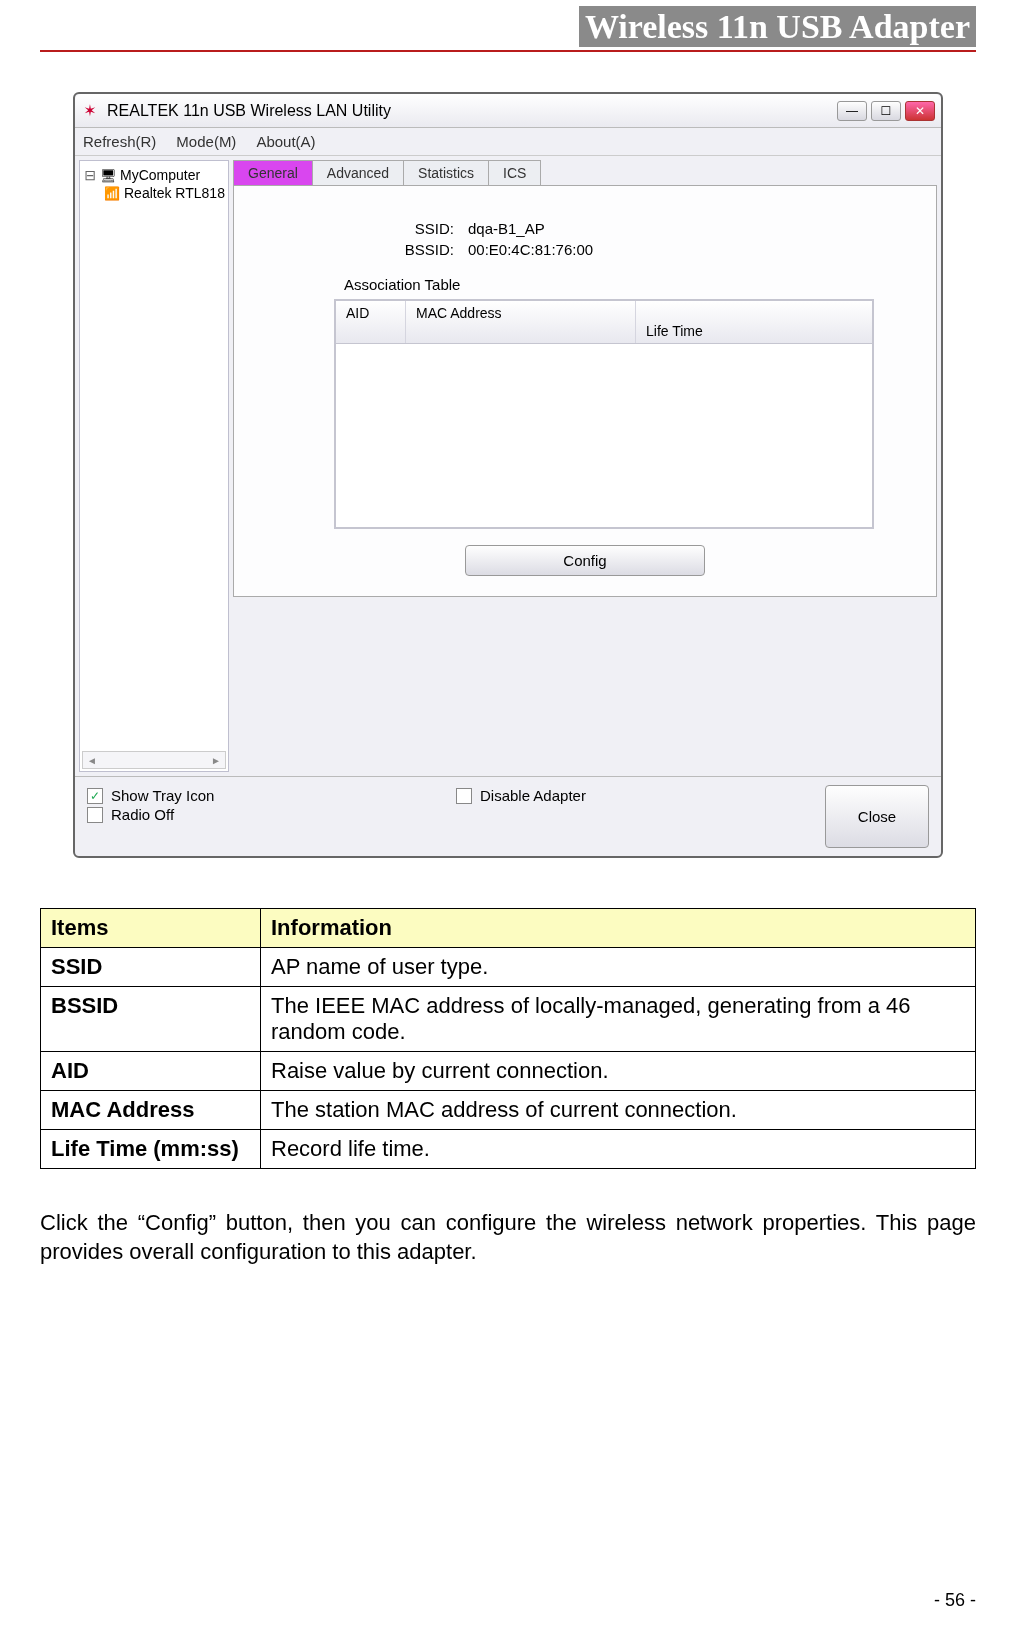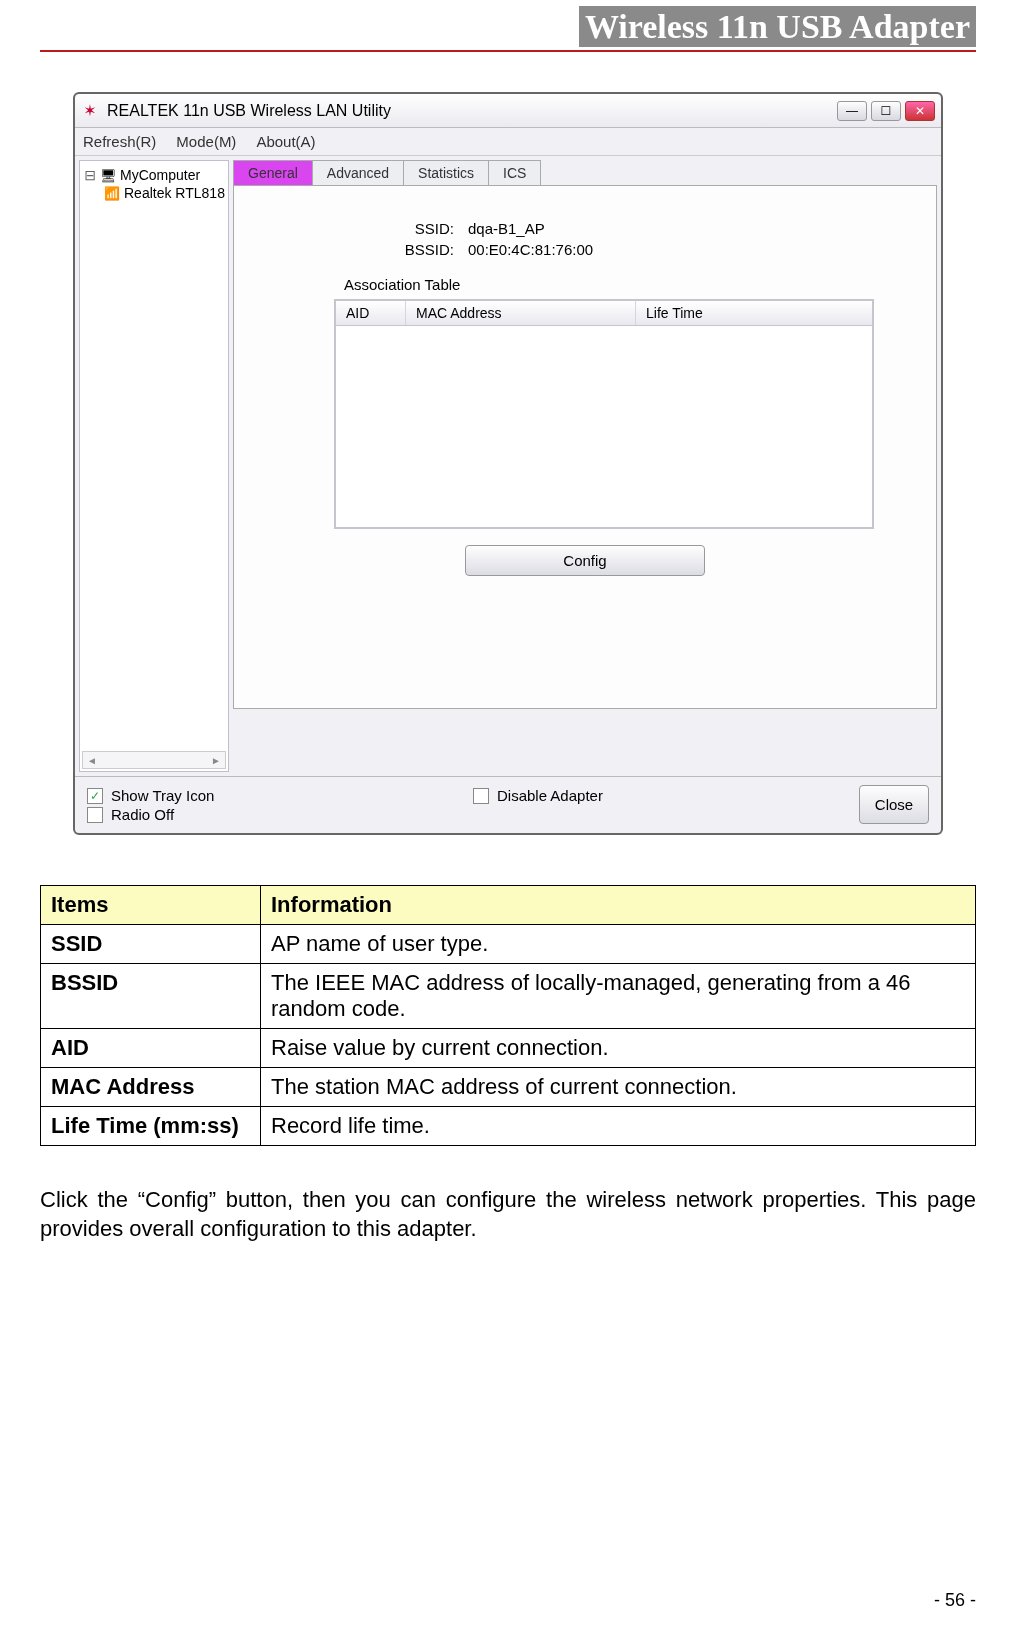--- a/index.html
+++ b/index.html
@@ -90,60 +90,60 @@
   .tab-row { display:flex; font-size:14px; }
   .tab {
     border:1px solid #aaa; border-bottom:none;
     padding:4px 14px; background:#eceef2;
     margin-right:-1px; color:#333;
   }
   .tab.active { background:#d946ef; border-top:1px solid #aaa; position:relative; z-index:2;}
   .tab-body {
     border:1px solid #aaa;
     background:#fdfdfe;
-    height: 524px;
+    height: 412px;
     padding: 30px 20px 20px 20px;
     font-size:15px;
   }
   .kv { display:flex; margin:4px 0 4px 130px;}
   .kv .k { width:70px; text-align:right; margin-right:14px;}
   .assoc-label { margin:18px 0 6px 90px;}
   .assoc-table {
     margin-left:80px;
     width: 540px;
     border:2px solid #c5c5d0;
     background:#fff;
     height: 230px;
   }
   .assoc-head { display:flex; background:linear-gradient(#fff,#e8e8ef); border-bottom:1px solid #c5c5d0; font-size:14px;}
   .assoc-head div { padding:4px 10px; border-right:1px solid #d5d5df;}
   .assoc-head div:nth-child(1){width:70px;}
   .assoc-head div:nth-child(2){width:230px;}
-  .assoc-head div:nth-child(3){flex:1; border-right:none;}
+  .assoc-head div:nth-child(3){flex:1; border-right:none;margin-top:18px;}
   .config-btn-row { text-align:center; margin-top:16px;}
   .config-btn {
     display:inline-block;
     width:240px; padding:6px 0;
     border:1px solid #999; border-radius:4px;
     background:linear-gradient(#fefefe,#dcdce4);
     font-size:15px;
   }
   .bottom-bar {
     border-top:1px solid #bbb;
     padding:8px 12px;
     display:flex; align-items:flex-start;
     font-size:15px; background:#f0f0f5;
     border-radius:0 0 6px 6px;
   }
   .checks { flex:1; }
   .chk-row { display:flex; align-items:center; gap:8px; margin:2px 0;}
   .chk { width:16px; height:16px; border:1px solid #888; background:#fff; display:inline-flex; align-items:center; justify-content:center; font-size:12px; color:#2a5;}
   .mid-chk { flex:1;}
   .close-btn {
-    width:70px; padding:10px 0; text-align:center;
+    width:104px; padding:22px 0; text-align:center;
     border:1px solid #999; border-radius:4px;
     background:linear-gradient(#fefefe,#dcdce4);
     font-size:15px;
   }
 
   
   table.info {
     width:100%;
     border-collapse:collapse;
     font-size:22px;

